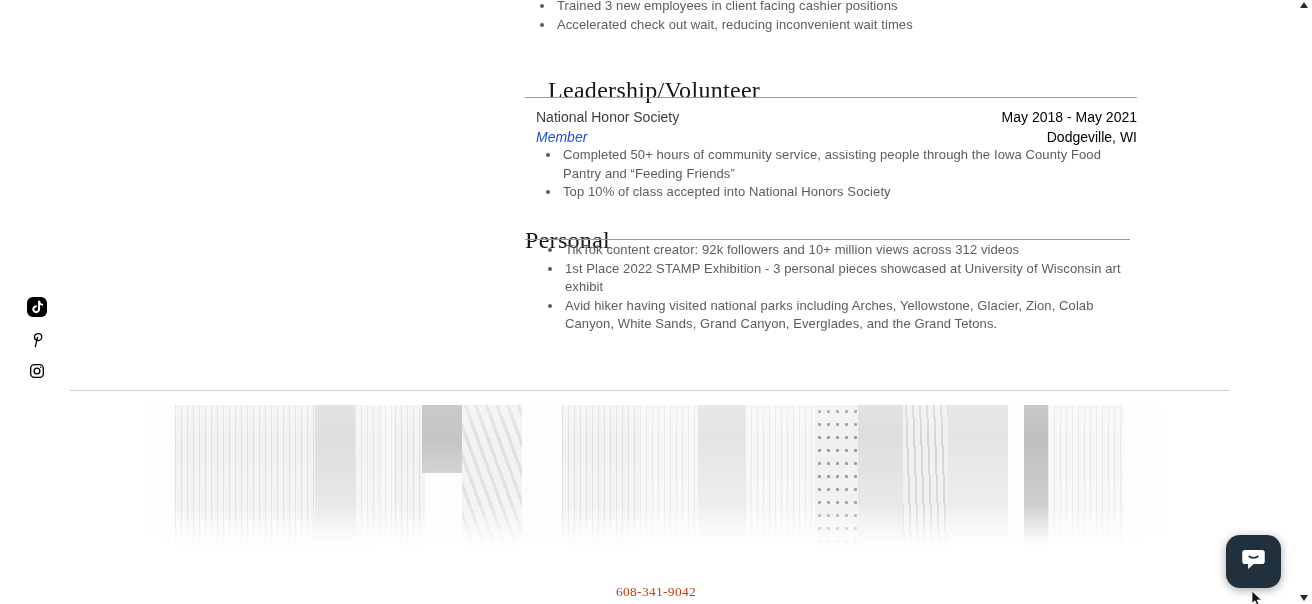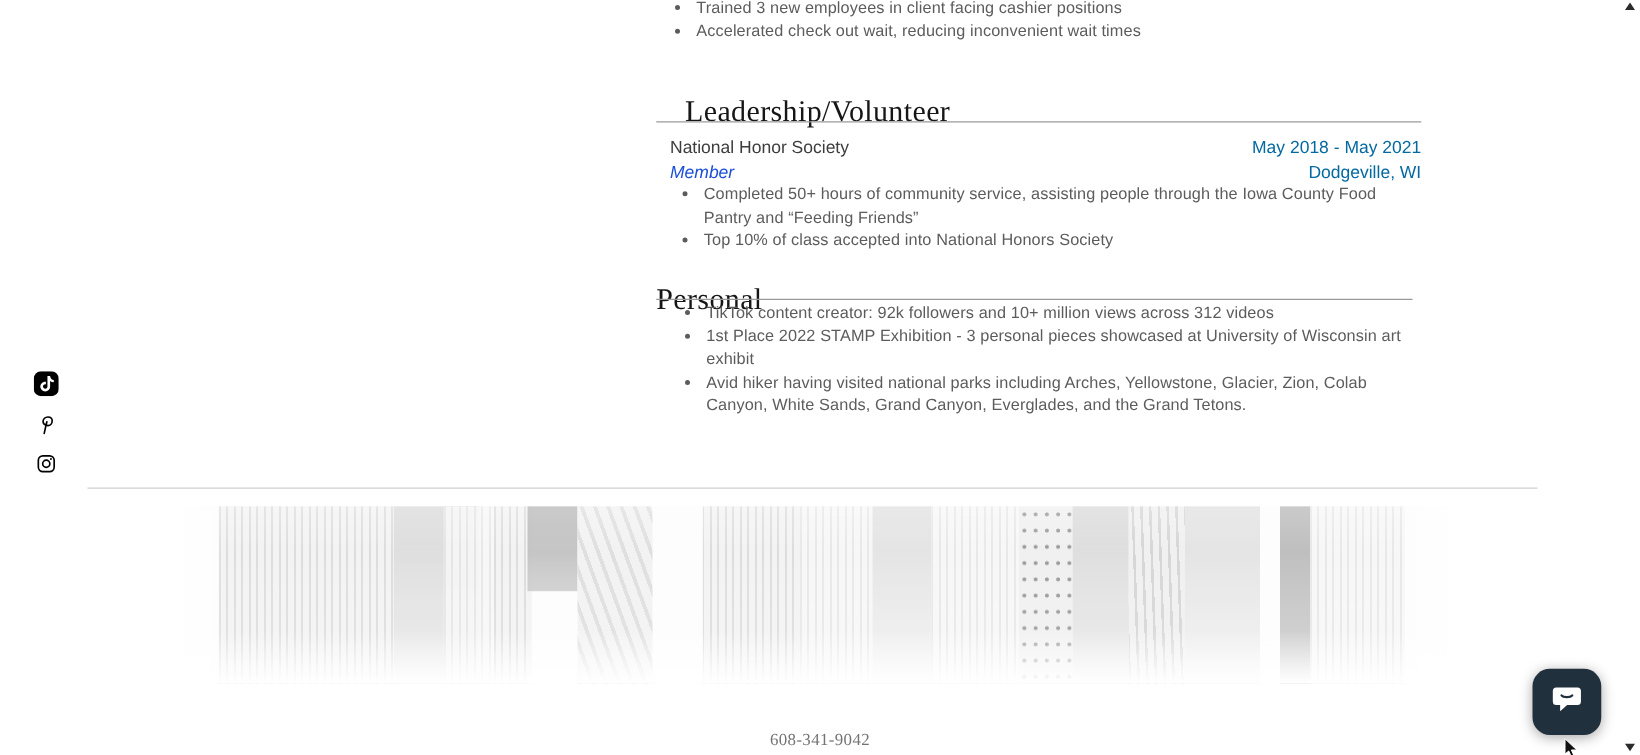--- a/index.html
+++ b/index.html
@@ -22,21 +22,21 @@
   #leadership-rule{left:525px;top:97px;width:612px}
   #personal-rule{left:525px;top:239px;width:605px}
   .entry-row{
     position:absolute;left:525px;width:612px;display:flex;justify-content:space-between;
     font-size:14px;line-height:20px;
   }
   #entry-row-1{top:107px}
   #entry-row-2{top:127px}
   .org{color:#3d3d3d;padding-left:11px}
   .role{color:#1d4ed8;font-style:italic;padding-left:11px}
-  .entry-right{color:#0369a1;text-align:right}
+  .entry-right{color:#000000;text-align:right}
   ul#leadership-bullets{position:absolute;left:525px;top:146px;width:612px;padding:0 0 0 36px;box-sizing:border-box}
   ul#personal-bullets{position:absolute;left:525px;top:241px;width:614px;padding:0 0 0 38px;box-sizing:border-box}
 
   
   .social-bar{position:absolute;left:26px;top:297px;width:22px;display:flex;flex-direction:column;align-items:center;gap:12px}
   .social-btn{width:20px;height:20px;display:flex;align-items:center;justify-content:center;cursor:pointer}
   .social-btn svg{display:block}
 
   
   #page-divider{left:70px;top:390px;width:1160px;border-top:1px solid #cfcfcf}
@@ -50,21 +50,21 @@
   .solid-dark{background:linear-gradient(180deg,#b2b2b2,#cdcdcd)}
   .drape{background:repeating-linear-gradient(70deg,#dcdcdc 0 3px,#f1f1f1 3px 10px)}
   .dots{background-color:#efefef;background-image:radial-gradient(circle,#8f8f8f 1.3px,rgba(0,0,0,0) 1.8px);background-size:9px 13px}
   .strip-fade{position:absolute;inset:0;background:linear-gradient(180deg,rgba(255,255,255,.25),rgba(255,255,255,0) 25%,rgba(255,255,255,.1) 70%,rgba(255,255,255,.85) 95%,#fff 100%)}
   .strip-fade-l{position:absolute;top:0;left:0;width:110px;height:142px;background:linear-gradient(90deg,#fff 60%,rgba(255,255,255,0))}
   .strip-fade-r{position:absolute;top:0;right:0;width:110px;height:142px;background:linear-gradient(270deg,#fff 55%,rgba(255,255,255,0))}
 
   
   .footer{
     position:absolute;left:0;top:584px;width:1312px;display:flex;justify-content:center;gap:22px;
-    font-family:"Liberation Serif","DejaVu Serif",serif;font-size:13.5px;color:#737373;letter-spacing:.3px;
+    font-family:"Liberation Serif","DejaVu Serif",serif;font-size:13.5px;color:#c2410c;letter-spacing:.3px;
   }
 
   
   .chat-widget{
     position:absolute;left:1226px;top:535px;width:55px;height:53px;border-radius:14px;
     background:#20303c;display:flex;align-items:center;justify-content:center;
     box-shadow:0 2px 10px rgba(0,0,0,.35);cursor:pointer;
   }
 
   

